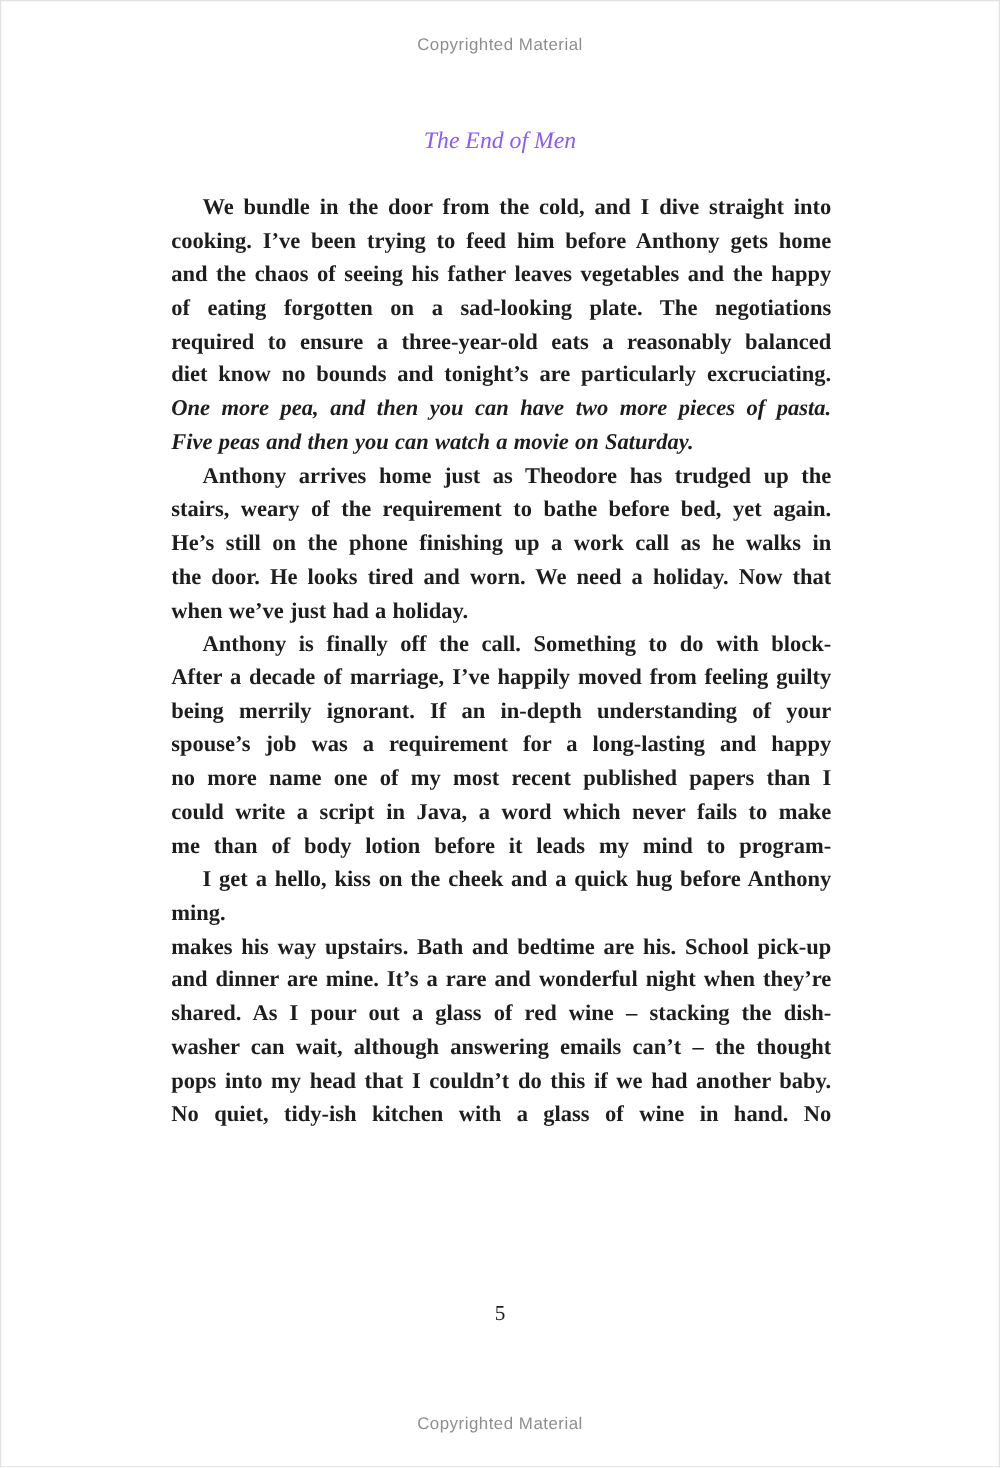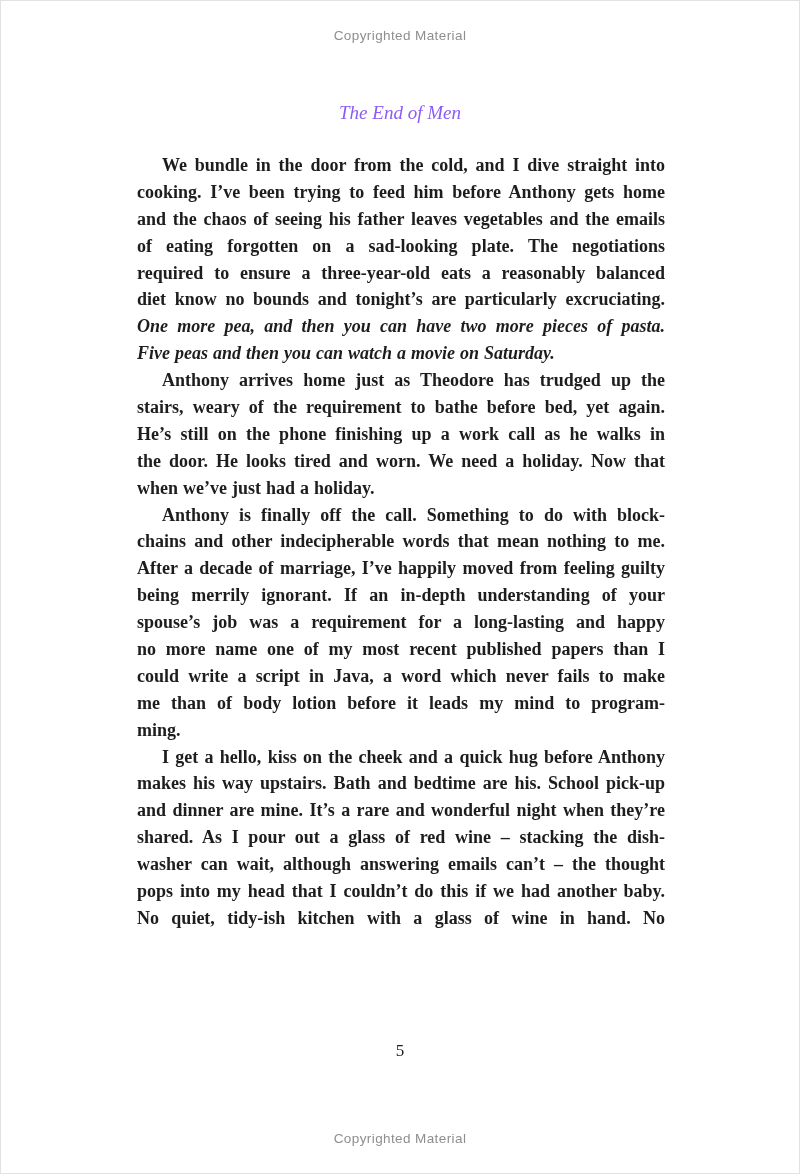--- a/index.html
+++ b/index.html
@@ -69,41 +69,40 @@
 <body>
 
 <div class="page">
   <div class="copyright top">Copyrighted Material</div>
 
   <div class="chapter-title">The End of Men</div>
 
   <div class="textblock">
       <div class="line indent">We bundle in the door from the cold, and I dive straight into</div>
       <div class="line">cooking. I’ve been trying to feed him before Anthony gets home</div>
-      <div class="line">and the chaos of seeing his father leaves vegetables and the emails</div>
+      <div class="line">and the chaos of seeing his father leaves vegetables and the happy</div>
       <div class="line">of eating forgotten on a sad-looking plate. The negotiations</div>
       <div class="line">required to ensure a three-year-old eats a reasonably balanced</div>
       <div class="line">diet know no bounds and tonight’s are particularly excruciating.</div>
       <div class="line italic">One more pea, and then you can have two more pieces of pasta.</div>
       <div class="line italic lastline">Five peas and then you can watch a movie on Saturday.</div>
       <div class="line indent">Anthony arrives home just as Theodore has trudged up the</div>
       <div class="line">stairs, weary of the requirement to bathe before bed, yet again.</div>
       <div class="line">He’s still on the phone finishing up a work call as he walks in</div>
       <div class="line">the door. He looks tired and worn. We need a holiday. Now that</div>
       <div class="line lastline">when we’ve just had a holiday.</div>
       <div class="line indent">Anthony is finally off the call. Something to do with block-</div>
-      <div class="line">chains and other indecipherable words that mean nothing to me.</div>
       <div class="line">After a decade of marriage, I’ve happily moved from feeling guilty</div>
       <div class="line">being merrily ignorant. If an in-depth understanding of your</div>
       <div class="line">spouse’s job was a requirement for a long-lasting and happy</div>
       <div class="line">no more name one of my most recent published papers than I</div>
       <div class="line">could write a script in Java, a word which never fails to make</div>
       <div class="line">me than of body lotion before it leads my mind to program-</div>
+      <div class="line indent">I get a hello, kiss on the cheek and a quick hug before Anthony</div>
       <div class="line lastline">ming.</div>
-      <div class="line indent">I get a hello, kiss on the cheek and a quick hug before Anthony</div>
       <div class="line">makes his way upstairs. Bath and bedtime are his. School pick-up</div>
       <div class="line">and dinner are mine. It’s a rare and wonderful night when they’re</div>
       <div class="line">shared. As I pour out a glass of red wine – stacking the dish-</div>
       <div class="line">washer can wait, although answering emails can’t – the thought</div>
       <div class="line">pops into my head that I couldn’t do this if we had another baby.</div>
       <div class="line">No quiet, tidy-ish kitchen with a glass of wine in hand. No</div>
     </div>
 
   <div class="page-number">5</div>
 

